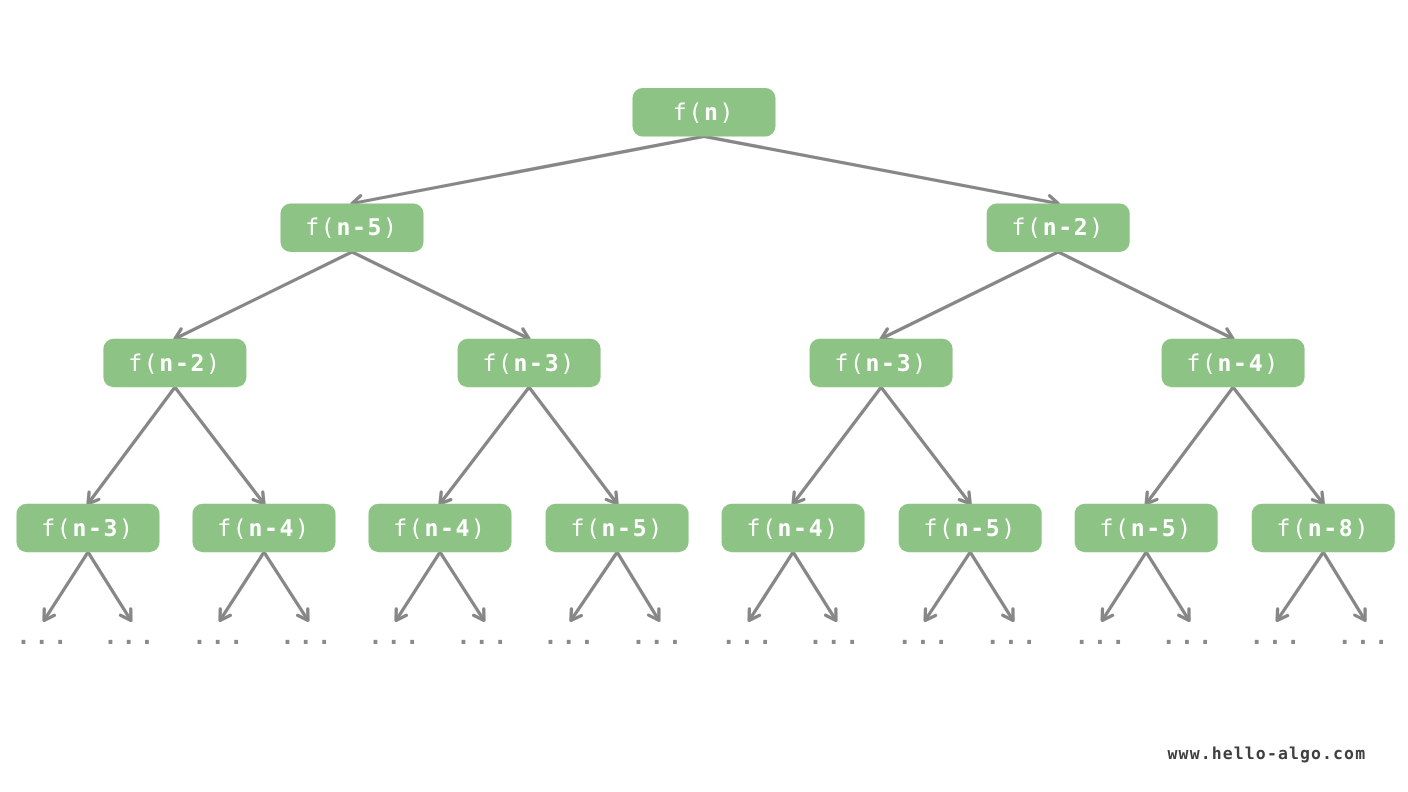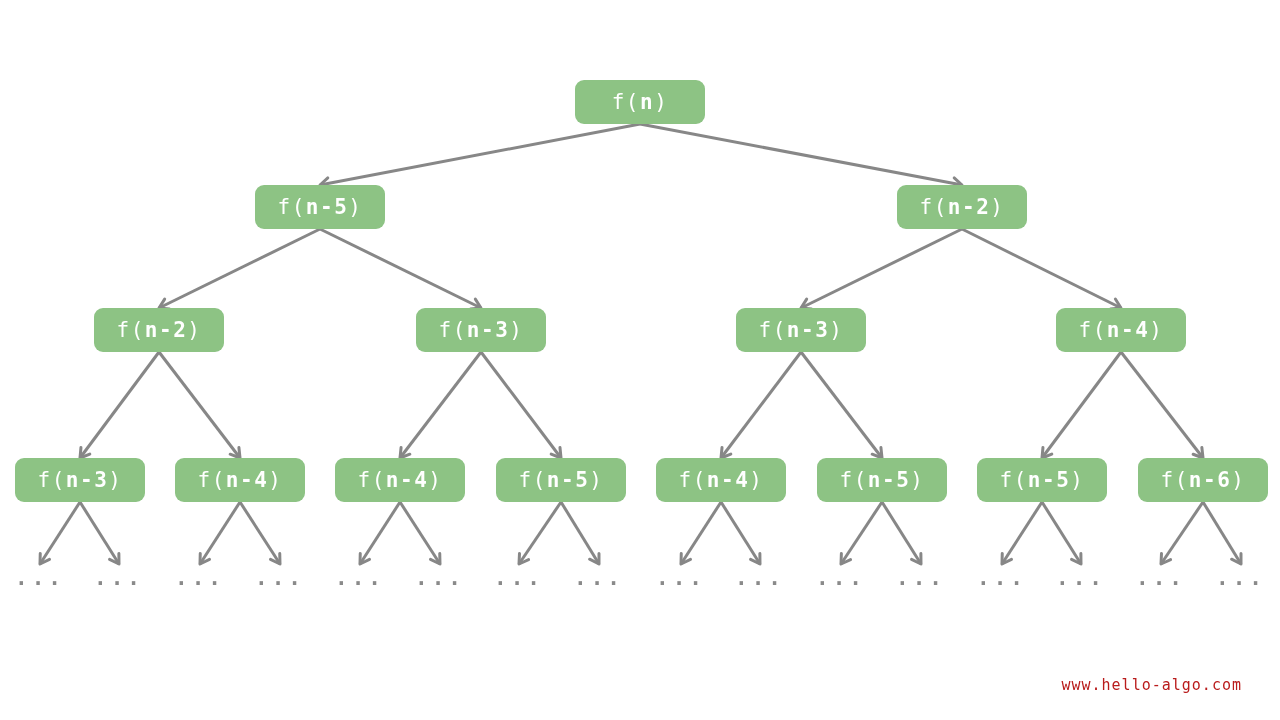--- a/index.html
+++ b/index.html
@@ -150,21 +150,21 @@
         <span class="arg">n-5</span>
         <span>)</span>
       </div>
       <div class="node" style="left: 977px; top: 458px; background: rgb(141, 195, 132); color: rgb(255, 255, 255);">
         <span>f(</span>
         <span class="arg">n-5</span>
         <span>)</span>
       </div>
       <div class="node" style="left: 1138px; top: 458px; background: rgb(141, 195, 132); color: rgb(255, 255, 255);">
         <span>f(</span>
-        <span class="arg">n-6</span>
+        <span class="arg">n-8</span>
         <span>)</span>
       </div>
       <div class="ellipsis" style="left: 10px; top: 573px; color: rgb(138, 138, 138);">
         <span>...</span>
       </div>
       <div class="ellipsis" style="left: 89px; top: 573px; color: rgb(138, 138, 138);">
         <span>...</span>
       </div>
       <div class="ellipsis" style="left: 170px; top: 573px; color: rgb(138, 138, 138);">
         <span>...</span>
@@ -202,14 +202,14 @@
       <div class="ellipsis" style="left: 1051px; top: 573px; color: rgb(138, 138, 138);">
         <span>...</span>
       </div>
       <div class="ellipsis" style="left: 1131px; top: 573px; color: rgb(138, 138, 138);">
         <span>...</span>
       </div>
       <div class="ellipsis" style="left: 1211px; top: 573px; color: rgb(138, 138, 138);">
         <span>...</span>
       </div>
     </div>
-  <div id="watermark" style="color: #b91c1c;">www.hello-algo.com</div>
+  <div id="watermark" style="color: #404040; font-weight: bold;">www.hello-algo.com</div>
 </div>
 
 </body></html>

